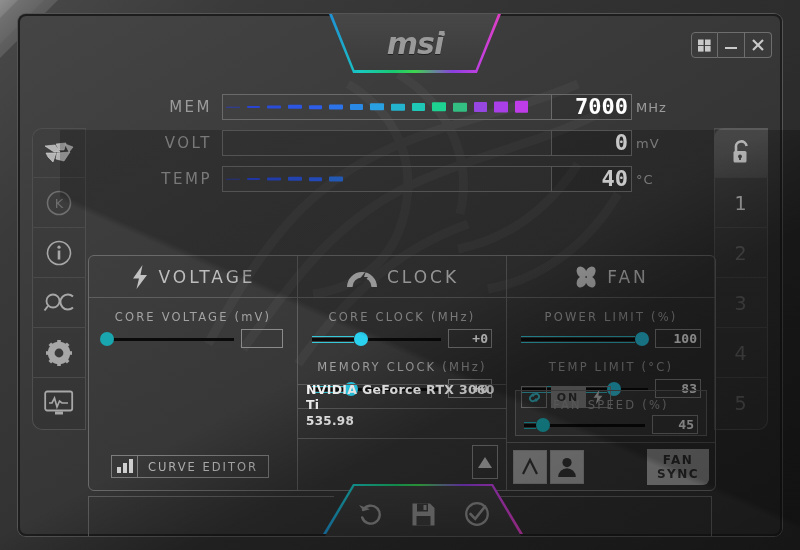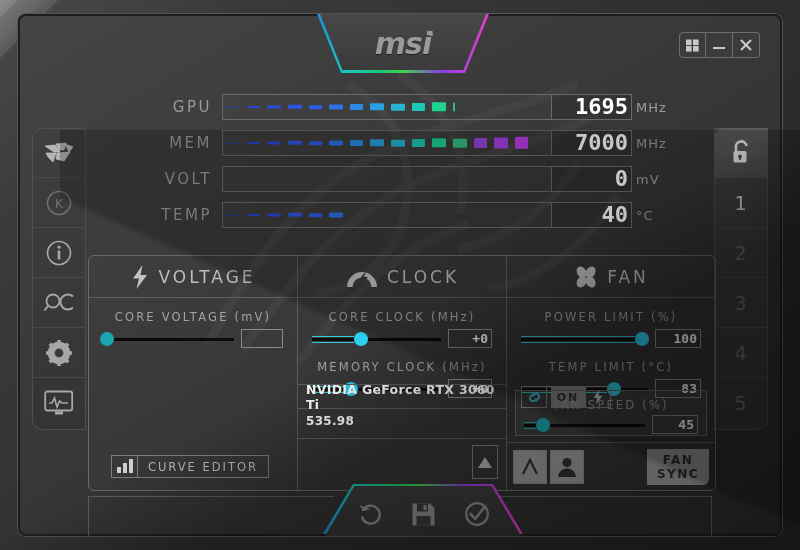--- a/index.html
+++ b/index.html
@@ -56,21 +56,21 @@
   
   .screen{
     position:absolute; left:18px; top:14px; width:764px; height:522px;
     border-radius: 8px;
     background: linear-gradient(150deg,#454545 0%, #3c3c3c 30%, #343434 60%, #2b2b2b 100%);
     box-shadow: inset 0 0 0 2px #1d1d1d, 0 0 0 1px #555;
     overflow:hidden;
   }
 
   
-  .topbar{ position:absolute; left:0; top:0; width:764px; height:66px; }
+  .topbar{ position:absolute; left:12px; top:0; width:764px; height:66px; }
   .logo-rgb{
     position:absolute; left:299px; top:0px; width:172px; height:59px;
     clip-path: polygon(0 0, 100% 0, 86% 100%, 14% 100%);
     background: linear-gradient(90deg,#1f8fd6 0%, #19c9c0 18%, #19c96f 38%, #3fd44e 50%, #8a3fe0 72%, #c43fe0 88%, #e03fc0 100%);
   }
   .logo-mask{
     position:absolute; left:302px; top:0; width:166px; height:56px;
     clip-path: polygon(0 0, 100% 0, 86.5% 100%, 13.5% 100%);
     background: linear-gradient(180deg,#474747,#3b3b3b);
   }
@@ -336,39 +336,20 @@
           <svg width="14" height="14" viewBox="0 0 14 14" stroke="#c9c9c9" stroke-width="2.2">
             <line x1="2" y1="2" x2="12" y2="12"></line>
               <line x1="12" y1="2" x2="2" y2="12"></line>
           </svg>
         </div>
       </div>
     </div>
 
     <div class="mon">
 
-      <div class="mrow">
-        <div class="mlabel">GPU</div>
-        <div class="mbar" id="bar0">
-            <div class="seg" style="left: 3px; width: 13.625px; height: 1.4px; background: rgb(40, 60, 200); opacity: 0.75;"></div>
-            <div class="seg" style="left: 23.625px; width: 13.625px; height: 2.13333px; background: rgb(41, 68, 208); opacity: 1;"></div>
-            <div class="seg" style="left: 44.25px; width: 13.625px; height: 2.86667px; background: rgb(42, 77, 217); opacity: 1;"></div>
-            <div class="seg" style="left: 64.875px; width: 13.625px; height: 3.6px; background: rgb(44, 85, 225); opacity: 1;"></div>
-            <div class="seg" style="left: 85.5px; width: 13.625px; height: 4.33333px; background: rgb(45, 93, 233); opacity: 1;"></div>
-            <div class="seg" style="left: 106.125px; width: 13.625px; height: 5.06667px; background: rgb(44, 114, 232); opacity: 1;"></div>
-            <div class="seg" style="left: 126.75px; width: 13.625px; height: 5.8px; background: rgb(42, 137, 229); opacity: 1;"></div>
-            <div class="seg" style="left: 147.375px; width: 13.625px; height: 6.53333px; background: rgb(40, 160, 226); opacity: 1;"></div>
-            <div class="seg" style="left: 168px; width: 13.625px; height: 7.26667px; background: rgb(36, 180, 206); opacity: 1;"></div>
-            <div class="seg" style="left: 188.625px; width: 13.625px; height: 8px; background: rgb(31, 199, 182); opacity: 1;"></div>
-            <div class="seg" style="left: 209.25px; width: 13.625px; height: 8.73333px; background: rgb(30, 210, 145); opacity: 1;"></div>
-            <div class="seg" style="left: 229.875px; width: 2px; height: 9px; background: rgb(50, 191, 129);"></div>
-          </div>
-        <div class="mval">1695</div>
-        <div class="munit">MHz</div>
-      </div>
 
       <div class="mrow">
         <div class="mlabel">MEM</div>
         <div class="mbar" id="bar1">
             <div class="seg" style="left: 3px; width: 13.625px; height: 1.4px; background: rgb(40, 60, 200); opacity: 0.75;"></div>
             <div class="seg" style="left: 23.625px; width: 13.625px; height: 2.13333px; background: rgb(41, 68, 208); opacity: 1;"></div>
             <div class="seg" style="left: 44.25px; width: 13.625px; height: 2.86667px; background: rgb(42, 77, 217); opacity: 1;"></div>
             <div class="seg" style="left: 64.875px; width: 13.625px; height: 3.6px; background: rgb(44, 85, 225); opacity: 1;"></div>
             <div class="seg" style="left: 85.5px; width: 13.625px; height: 4.33333px; background: rgb(45, 93, 233); opacity: 1;"></div>
             <div class="seg" style="left: 106.125px; width: 13.625px; height: 5.06667px; background: rgb(44, 114, 232); opacity: 1;"></div>

